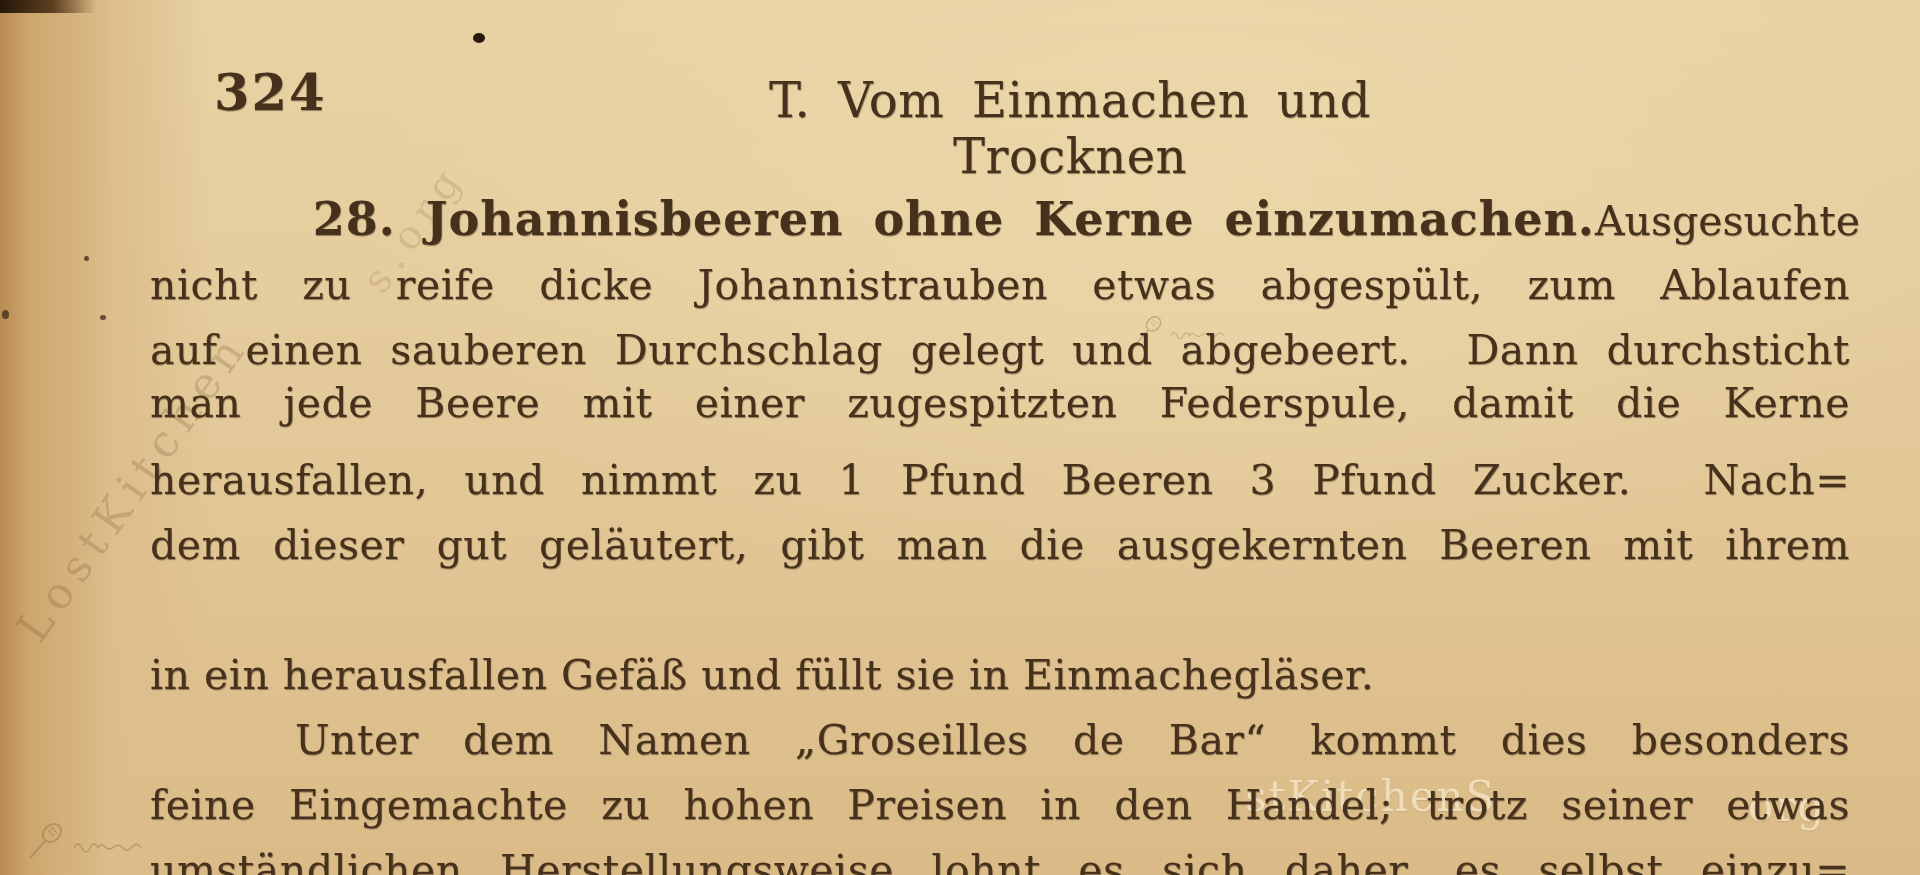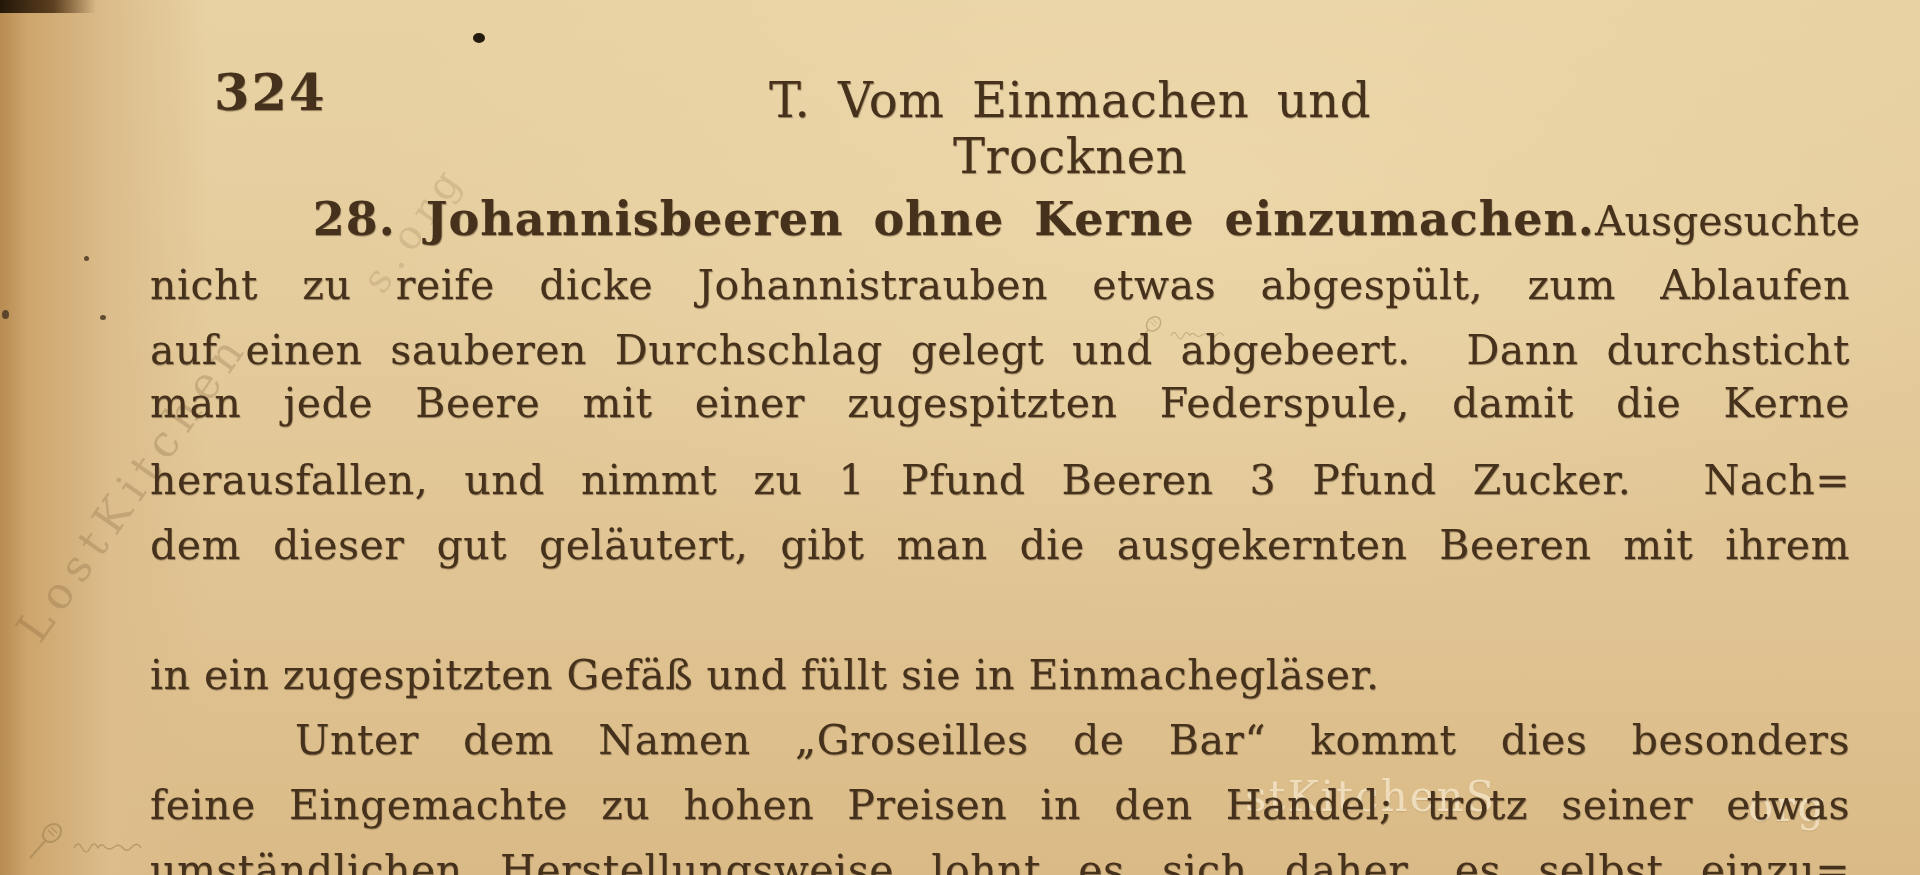--- a/index.html
+++ b/index.html
@@ -100,18 +100,18 @@
   <div class="heading-line ink">
     <span class="heading-bold">28. Johannisbeeren ohne Kerne einzumachen.</span>
     <span class="heading-tail">Ausgesuchte</span>
   </div>
 
   <div class="line ink" style="top:253px;">nicht zu reife dicke Johannistrauben etwas abgespült, zum Ablaufen</div>
   <div class="line ink" style="top:318px;">auf einen sauberen Durchschlag gelegt und abgebeert.&nbsp; Dann durchsticht</div>
   <div class="line ink" style="top:371px;">man jede Beere mit einer zugespitzten Federspule, damit die Kerne</div>
   <div class="line ink" style="top:448px;">herausfallen, und nimmt zu 1 Pfund Beeren 3 Pfund Zucker.&nbsp; Nach=</div>
   <div class="line ink" style="top:513px;">dem dieser gut geläutert, gibt man die ausgekernten Beeren mit ihrem</div>
-  <div class="line ink no-just" style="top:643px;">in ein zugespitzten Gefäß und füllt sie in Einmachegläser.</div>
+  <div class="line ink no-just" style="top:643px;">in ein herausfallen Gefäß und füllt sie in Einmachegläser.</div>
   <div class="line ink indent" style="top:708px;">Unter dem Namen „Groseilles de Bar“ kommt dies besonders</div>
   <div class="line ink" style="top:773px;">feine Eingemachte zu hohen Preisen in den Handel; trotz seiner etwas</div>
   <div class="line ink" style="top:838px;">umständlichen Herstellungsweise lohnt es sich daher, es selbst einzu=</div>
 
 </div>
 
 </body></html>

